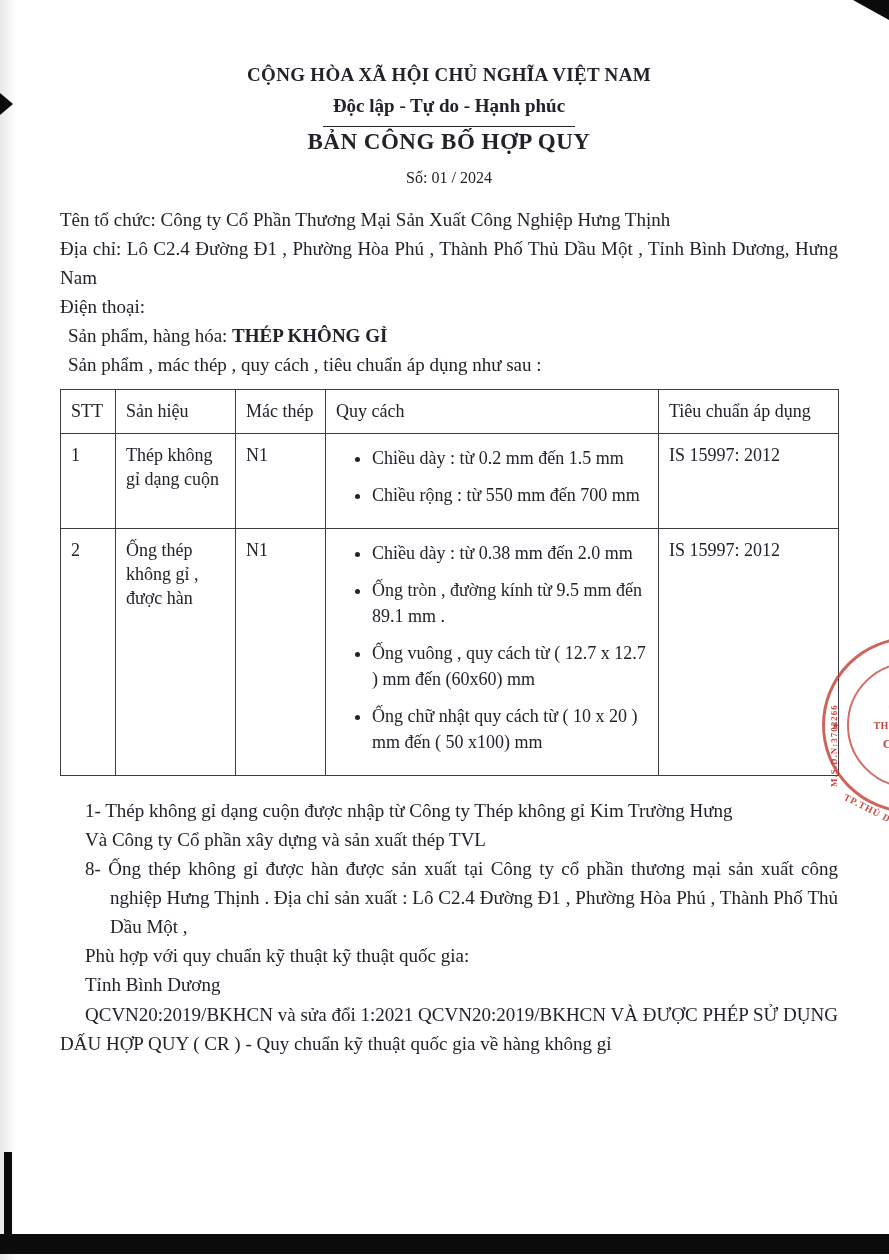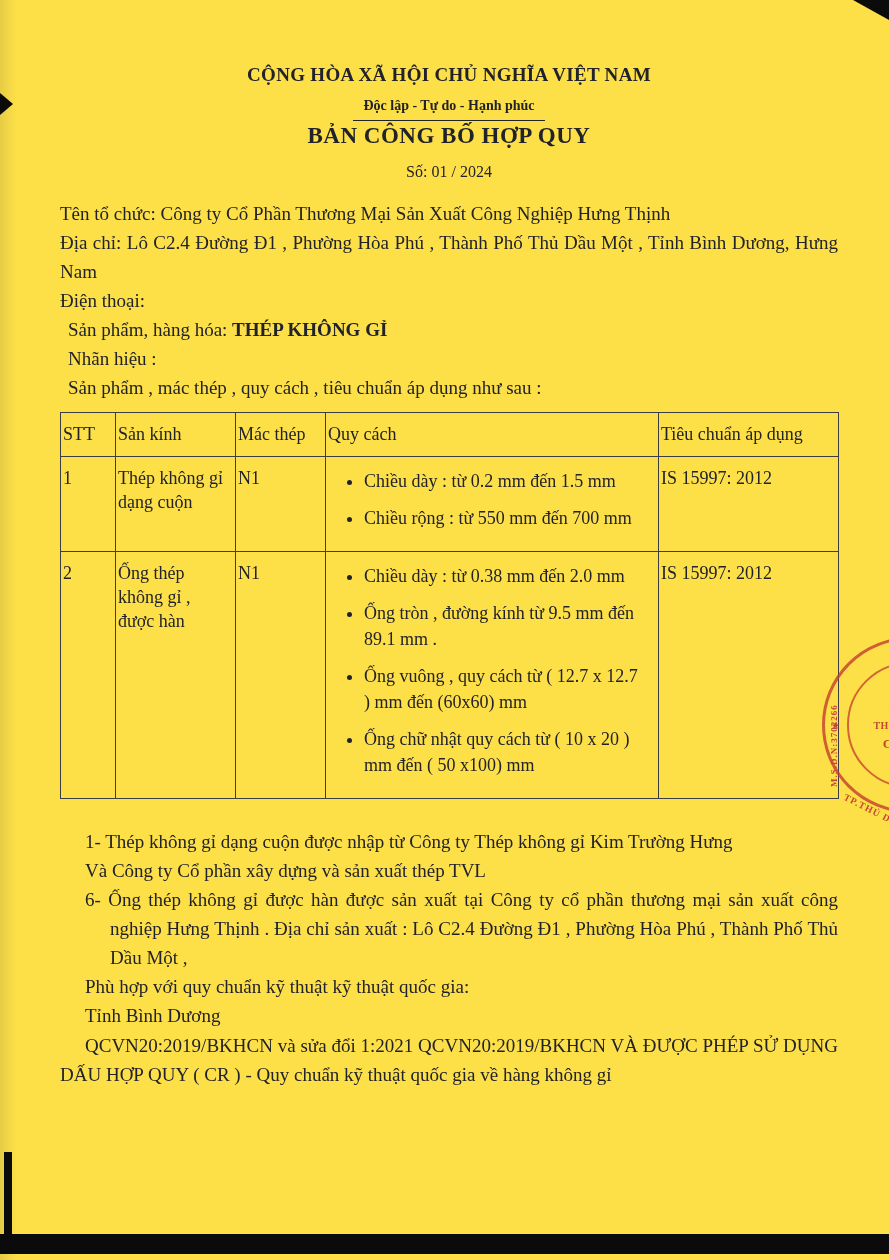--- a/index.html
+++ b/index.html
@@ -1,58 +1,58 @@
 <!DOCTYPE html>
 <html><head>
 <meta charset="utf-8">
 <style>
   * { margin:0; padding:0; box-sizing:border-box; }
   body { background:#e8e8e8; font-family:"Liberation Serif","DejaVu Serif",serif; }
   .page {
     position:relative; width:889px; height:1260px; margin:0 auto;
-    background:#fde047; color:#22222b; overflow:hidden;
+    background:#ffffff; color:#22222b; overflow:hidden;
   }
   .edge-shade { position:absolute; left:0; top:0; width:16px; height:100%;
     background:linear-gradient(to right, rgba(60,60,60,.12), rgba(0,0,0,0)); pointer-events:none; }
   
   .corner-tr { position:absolute; top:0; right:0; width:0; height:0;
     border-top:20px solid #0b0b0b; border-left:36px solid transparent; }
   .left-wedge { position:absolute; left:0; top:93px; width:0; height:0;
     border-left:13px solid #0b0b0b; border-top:11px solid transparent; border-bottom:11px solid transparent; }
   .bottom-band { position:absolute; left:0; top:1234px; width:100%; height:20px; background:#0b0b0b; }
   .left-strip { position:absolute; left:4px; top:1152px; width:8px; height:84px; background:#0b0b0b; }
 
   .content { position:absolute; left:60px; top:62px; width:778px; }
   .nat-header { text-align:center; }
   .nat1 { font-weight:bold; font-size:19px; line-height:26px; letter-spacing:.3px; }
   .nat2-wrap { margin-top:6px; }
-  .nat2 { display:inline-block; font-weight:bold; font-size:14px; line-height:24px;
-    border-bottom:1.6px solid #22222b; padding:0 10px 2px 10px; }
+  .nat2 { display:inline-block; font-weight:bold; font-size:19px; line-height:24px;
+    border-bottom:1.6px solid #22222b; padding:0 10px 8px 10px; }
   .doc-title { text-align:center; font-weight:bold; font-size:23px;
     line-height:30px; letter-spacing:.5px; }
   .doc-number { margin-top:8px; text-align:center; font-size:16px; line-height:26px; }
   .ln { font-size:19px; line-height:29px; text-align:justify; }
   .first-ln { margin-top:14px; }
   .indent { padding-left:8px; }
   .bold { font-weight:bold; }
 
   table.spec { margin-top:10px; width:778px; border-collapse:collapse; table-layout:fixed;
     font-size:18px; }
   table.spec th, table.spec td { border:1.4px solid #3c3c44; vertical-align:top; text-align:left;
-    padding:9px 8px 9px 2px; font-weight:normal; line-height:24px; }
+    padding:9px 8px 9px 10px; font-weight:normal; line-height:24px; }
   table.spec th { height:44px; }
   col.c-stt { width:55px; } col.c-sp { width:120px; } col.c-mt { width:90px; }
   col.c-qc { width:333px; } col.c-tc { width:180px; }
   td.stt, th.stt { text-align:center; }
   td.mt { padding-left:28px; }
   td.qc ul { margin:2px 0 0 0; padding-left:36px; }
   td.qc li { margin-bottom:11px; line-height:26px; padding-right:4px; }
   td.sp { text-align:justify; }
 
-  .notes { margin-top:28px; font-size:19px; line-height:29px; }
+  .notes { margin-top:20px; font-size:19px; line-height:29px; }
   .note-ind { padding-left:25px; text-align:justify; }
   .note-hang { padding-left:50px; text-indent:-25px; text-align:justify; }
   .note-last { text-indent:25px; text-align:justify; margin-top:1px; }
 
   
   .stamp { position:absolute; left:822px; top:637px; width:176px; height:176px;
     color:#c23a2e; opacity:.92; pointer-events:none; }
   .ring-outer { position:absolute; inset:0; border:3px solid rgba(194,58,46,.85); border-radius:50%; }
   .ring-inner { position:absolute; inset:25px; border:2px solid rgba(194,58,46,.8); border-radius:50%; }
   .stamp-center { position:absolute; left:16px; right:16px; top:27px; bottom:27px;
@@ -87,35 +87,34 @@
       </div>
     </div>
 
     <div class="doc-title">BẢN CÔNG BỐ HỢP QUY</div>
     <div class="doc-number">Số: 01 / 2024</div>
 
     <p class="ln first-ln">Tên tổ chức: Công ty Cổ Phần Thương Mại Sản Xuất Công Nghiệp Hưng Thịnh</p>
     <p class="ln">Địa chỉ: Lô C2.4 Đường Đ1 , Phường Hòa Phú , Thành Phố Thủ Dầu Một , Tỉnh Bình Dương, Hưng Nam</p>
     <p class="ln">Điện thoại:</p>
     <p class="ln indent"><span>Sản phẩm, hàng hóa: </span><span class="bold">THÉP KHÔNG GỈ</span></p>
-    <p class="ln indent">Nhãn hiệu :</p>
     <p class="ln indent">Sản phẩm , mác thép , quy cách , tiêu chuẩn áp dụng như sau :</p>
 
     <table class="spec">
       <colgroup>
         <col class="c-stt">
           <col class="c-sp">
           <col class="c-mt">
           <col class="c-qc">
           <col class="c-tc">
       </colgroup>
       <tbody>
           <tr>
         <th class="stt">STT</th>
-        <th>Sản kính</th>
+        <th>Sản hiệu</th>
         <th>Mác thép</th>
         <th>Quy cách</th>
         <th>Tiêu chuẩn áp dụng</th>
       </tr>
       <tr>
         <td class="stt">1</td>
         <td class="sp">Thép không gỉ dạng cuộn</td>
         <td class="mt">N1</td>
         <td class="qc">
           <ul>
@@ -138,21 +137,21 @@
           </ul>
         </td>
         <td>IS 15997: 2012</td>
       </tr>
     </tbody>
       </table>
 
     <div class="notes">
       <p class="note-ind">1-  Thép không gỉ dạng cuộn được nhập từ Công ty Thép không gỉ Kim Trường Hưng</p>
       <p class="note-ind">Và Công ty Cổ phần xây dựng và sản xuất thép TVL</p>
-      <p class="note-hang">6-  Ống thép không gỉ được hàn được sản xuất tại Công ty cổ phần thương mại sản xuất công nghiệp Hưng Thịnh . Địa chỉ sản xuất : Lô C2.4 Đường Đ1 , Phường Hòa Phú , Thành Phố Thủ Dầu Một ,</p>
+      <p class="note-hang">8-  Ống thép không gỉ được hàn được sản xuất tại Công ty cổ phần thương mại sản xuất công nghiệp Hưng Thịnh . Địa chỉ sản xuất : Lô C2.4 Đường Đ1 , Phường Hòa Phú , Thành Phố Thủ Dầu Một ,</p>
       <p class="note-ind">Phù hợp với quy chuẩn kỹ thuật kỹ thuật quốc gia:</p>
       <p class="note-ind">Tỉnh Bình Dương</p>
       <p class="note-last">QCVN20:2019/BKHCN và sửa đổi 1:2021 QCVN20:2019/BKHCN VÀ ĐƯỢC PHÉP SỬ DỤNG DẤU HỢP QUY ( CR ) -  Quy chuẩn kỹ thuật quốc gia về hàng không gỉ</p>
     </div>
 
   </div>
 
   <div class="stamp">
     <div class="ring-outer"></div>
     <div class="ring-inner"></div>

